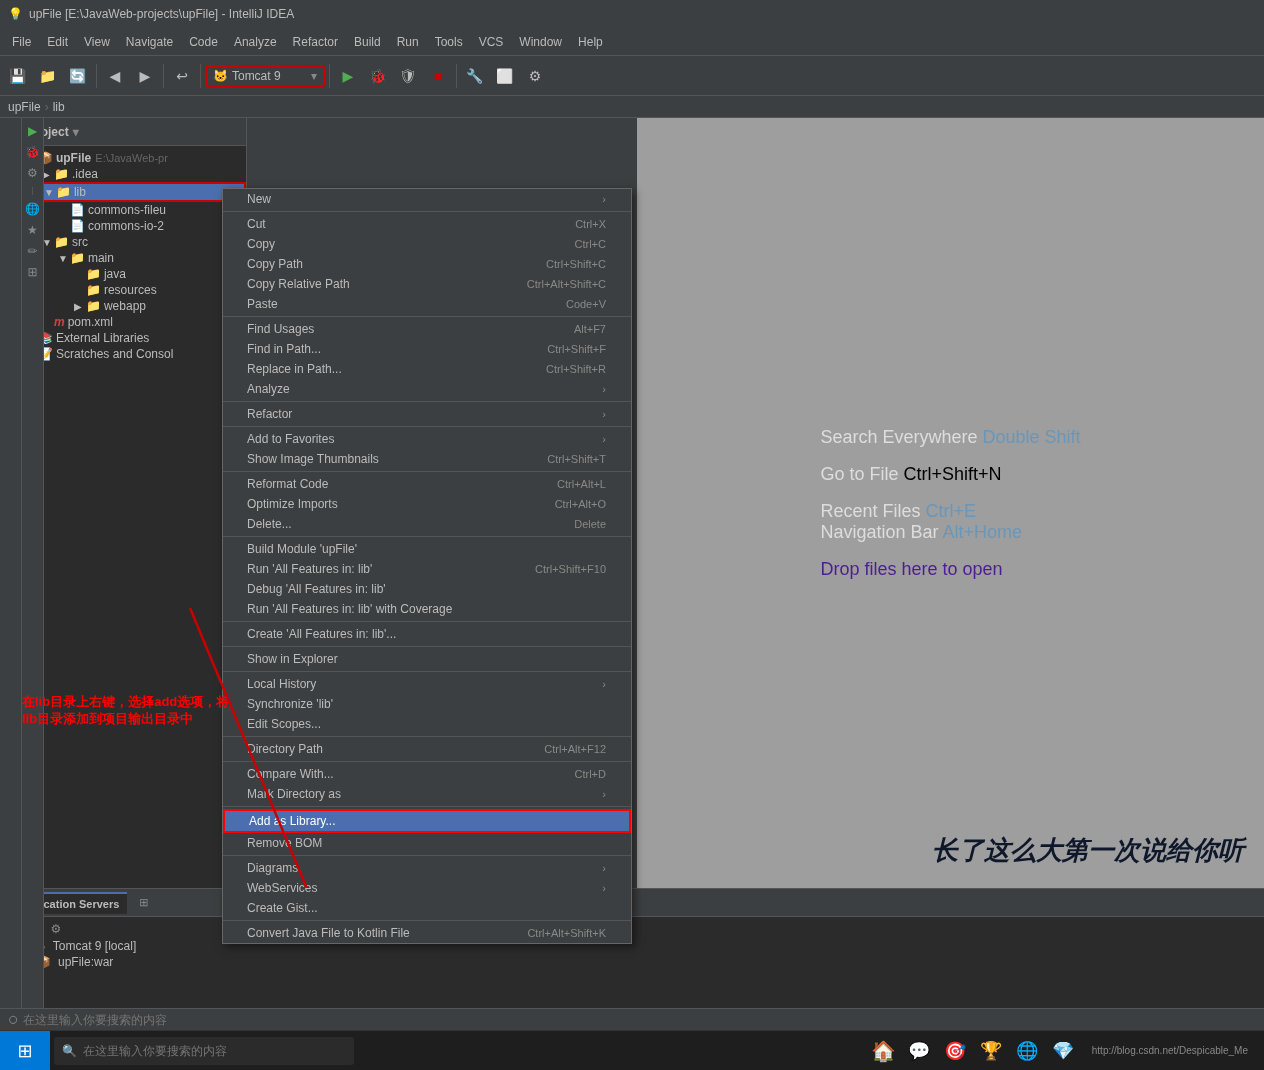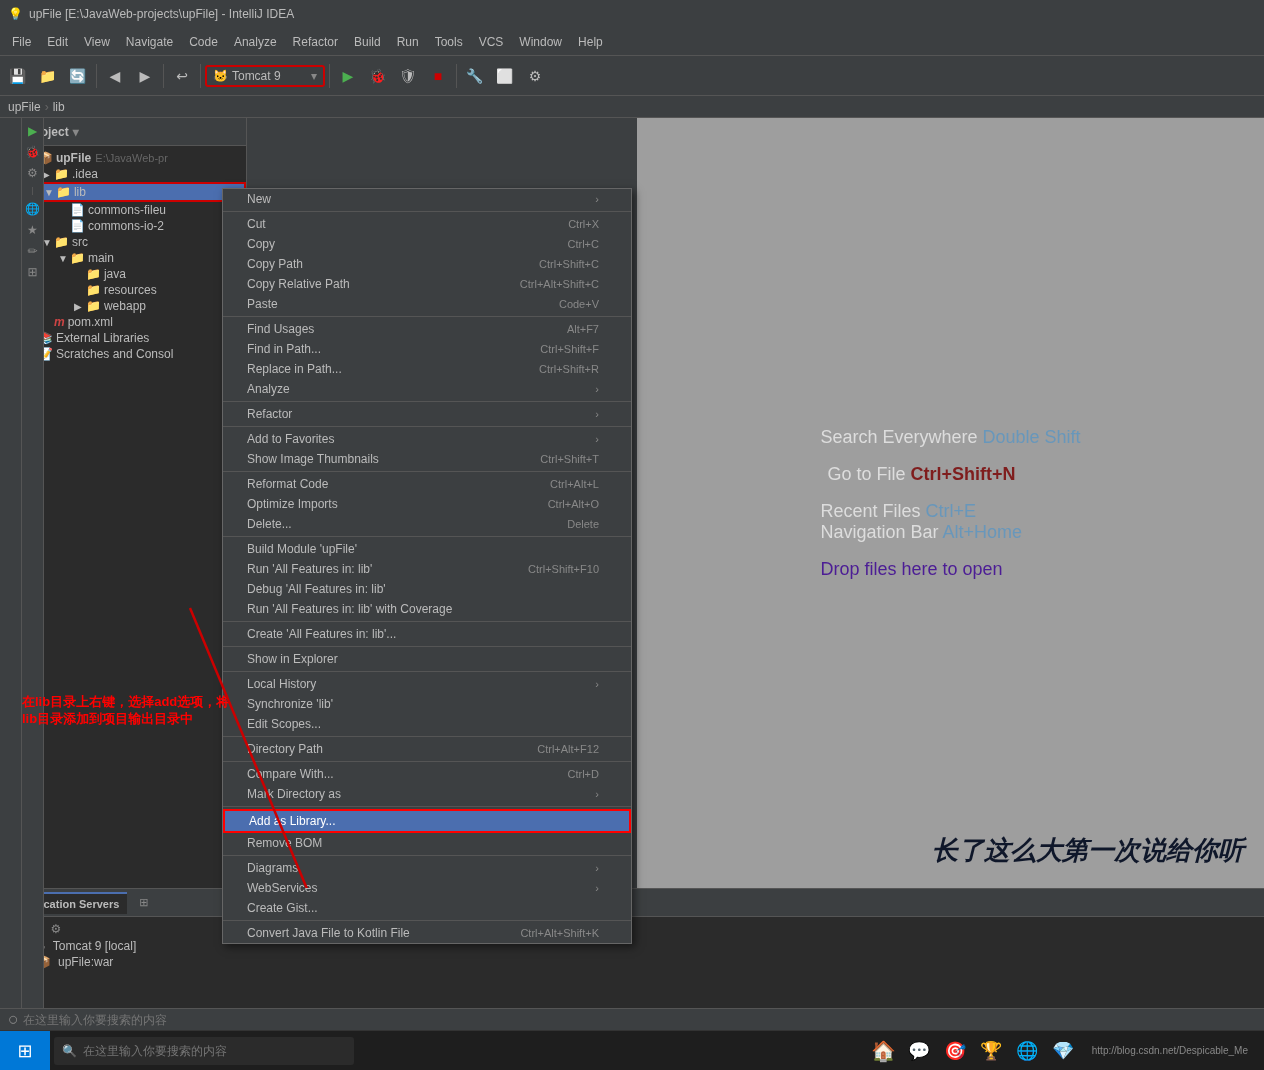--- a/index.html
+++ b/index.html
@@ -20,21 +20,21 @@
 
     
     .project-panel { width: 225px; background: #2b2b2b; border-right: 1px solid #555; display: flex; flex-direction: column; overflow: hidden; position: relative; }
     .panel-header { height: 28px; background: #3c3f41; display: flex; align-items: center; padding: 0 6px; border-bottom: 1px solid #555; font-size: 12px; font-weight: bold; gap: 4px; }
     .tree-area { flex: 1; overflow: hidden; padding: 4px 0; }
     .tree-item { display: flex; align-items: center; padding: 1px 4px; cursor: pointer; font-size: 12px; white-space: nowrap; }
     .tree-arrow { width: 12px; display: inline-block; font-size: 10px; }
 
     
     .context-menu { position: absolute; left: 222px; top: 70px; width: 410px; background: #3c3f41; border: 1px solid #666; box-shadow: 3px 3px 8px rgba(0,0,0,0.5); z-index: 100; }
-    .ctx-item { display: flex; align-items: center; justify-content: space-between; padding: 3px 32px 3px 24px; cursor: pointer; font-size: 12px; color: #bbbbbb; white-space: nowrap; }
+    .ctx-item { display: flex; align-items: center; justify-content: space-between; padding: 3px 25px 3px 24px; cursor: pointer; font-size: 12px; color: #bbbbbb; white-space: nowrap; }
     .ctx-item .shortcut { color: #888; font-size: 11px; }
     .ctx-item .arrow { color: #888; font-size: 11px; }
     .ctx-sep { height: 1px; background: #555; margin: 2px 0; }
 
     
     .main-area { flex: 1; background: #9e9e9e; display: flex; align-items: center; justify-content: center; flex-direction: column; gap: 20px; position: relative; }
     .hint-row { color: #dddddd; font-size: 18px; }
 
     
     .status-bar { height: 22px; background: #3c3f41; border-top: 1px solid #555; display: flex; align-items: center; padding: 0 8px; font-size: 11px; color: #888; gap: 4px; }
@@ -363,22 +363,22 @@
     </div>
   </div>
 
   <div class="main-area" style="position:absolute; left:637px; top:0; right:0; bottom:0; background:#9e9e9e;">
     <div style="text-align:left; padding:20px;">
       <div class="hint-row" style="margin-bottom:16px;">
         <span style="color:#dddddd;">Search Everywhere </span>
         <span style="color:#6897bb;">Double Shift</span>
       </div>
       <div class="hint-row" style="margin-bottom:16px;">
-        <span style="color:#dddddd;margin-left:7px;">Go to File </span>
-        <span style="color:#7f1d1d;font-weight:bold;">Ctrl+Shift+N</span>
+        <span style="color:#dddddd;">Go to File </span>
+        <span style="color:#000000;">Ctrl+Shift+N</span>
       </div>
       <div class="hint-row" style="">
         <span style="color:#dddddd;">Recent Files </span>
         <span style="color:#6897bb;">Ctrl+E</span>
       </div>
       <div class="hint-row" style="margin-bottom:16px;">
         <span style="color:#dddddd;">Navigation Bar </span>
         <span style="color:#6897bb;">Alt+Home</span>
       </div>
       <div class="hint-row">

